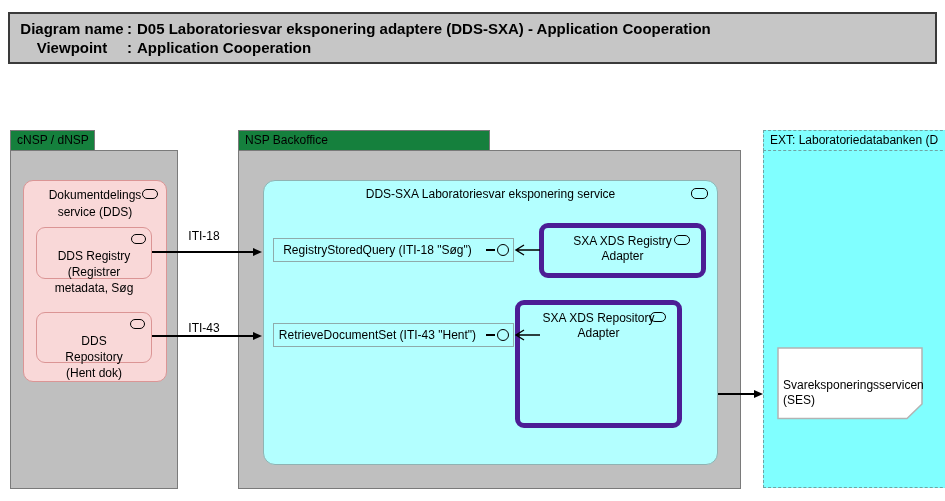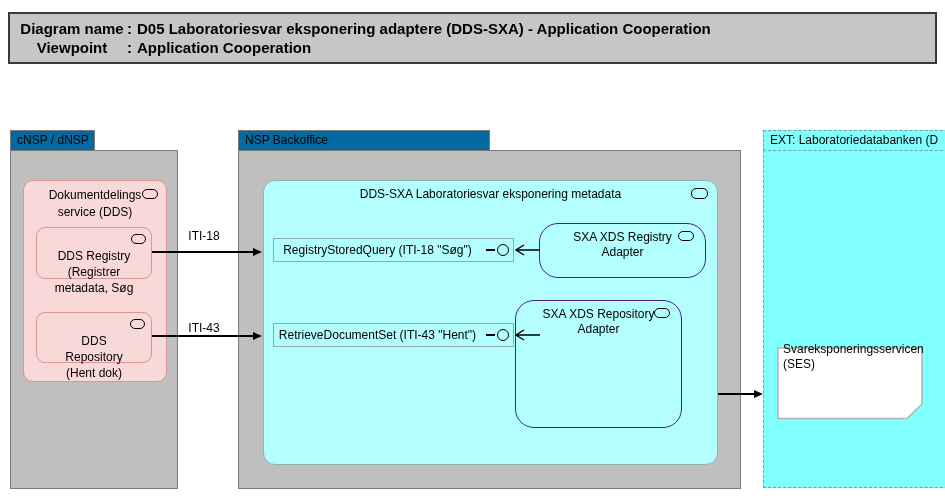--- a/index.html
+++ b/index.html
@@ -9,32 +9,32 @@
   .abs{position:absolute;}
 
   
   .title-block{left:8px;top:12px;width:929px;height:52px;background:#c6c6c6;
                border:2px solid #3a3a3a;padding:5px 0 0 7px;font-weight:bold;font-size:15px;line-height:19px;text-align:center;}
   .tb-row{display:flex;white-space:nowrap;}
   .tb-label{width:110px;flex:0 0 110px;}
   .tb-colon{margin-right:5px;}
 
   
-  .group-tab{background:#0369a1;border:1px solid #7a7a7a;font-size:12px;line-height:18px;
+  .group-tab{background:#15803d;border:1px solid #7a7a7a;font-size:12px;line-height:18px;
              padding-left:6px;white-space:nowrap;overflow:hidden;}
   .group-body{background:#bfbfbf;border:1px solid #7a7a7a;}
   .ext-style{background:#80ffff !important;border:1.5px dashed #6fa3a3 !important;}
 
   
   .pinkbox{background:#f9d8d8;border:1.5px solid #db9595;border-radius:10px;
            font-size:12px;line-height:17px;text-align:center;}
   .cyanbox{background:#b3ffff;border:1.5px solid #8fb3b3;border-radius:12px;font-size:12px;text-align:center;}
   .svc{background:#b3ffff;border:1px solid #8fabab;font-size:12px;display:flex;
        align-items:center;justify-content:center;white-space:nowrap;}
-  .adapter{background:#b3ffff;border:1px solid #4c1d95;border-radius:19px;
+  .adapter{background:#b3ffff;border:5px solid #4c1d95;border-radius:9px;
            font-size:12px;line-height:15px;text-align:center;padding-top:6px;}
   .comp-icon{position:absolute;width:16px;height:10px;border:1.5px solid #000;border-radius:5px;background:transparent;}
 
   
   .hline{background:#000;height:1.5px;}
   .arrow-solid-right{width:0;height:0;border-top:4.5px solid transparent;
                      border-bottom:4.5px solid transparent;border-left:9px solid #000;}
   .conn-label{font-size:12px;background:#fff;padding:0 2px;transform:translate(-50%,-50%);white-space:nowrap;}
   .iface-dash{background:#000;height:1.5px;width:9px;}
   .iface-circle{width:12px;height:12px;border:1.5px solid #000;border-radius:50%;}
@@ -83,21 +83,21 @@
 
   <div class="abs pinkbox" style="left:36px;top:312px;width:116px;height:51px;border-radius:9px;line-height:16px;padding-top:20px;">
     <span class="comp-icon" style="right:6px;top:6px;width:15px;"></span>
     <div>DDS</div>
     <div>Repository</div>
     <div>(Hent dok)</div>
   </div>
 
   <div class="abs cyanbox" style="left:263px;top:180px;width:455px;height:285px;">
     <span class="comp-icon" style="right:9px;top:7px;width:17px;height:11px;"></span>
-    <div style="margin-top:6px;">DDS-SXA Laboratoriesvar eksponering metadata</div>
+    <div style="margin-top:6px;">DDS-SXA Laboratoriesvar eksponering service</div>
   </div>
 
   <div class="abs svc" style="left:273px;top:238px;width:241px;height:24px;padding-right:32px;">
     <span>RegistryStoredQuery (ITI-18 "Søg")</span>
   </div>
   <div class="abs iface-dash" style="left:486px;top:249px;"></div>
   <div class="abs iface-circle" style="left:497px;top:244px;"></div>
 
   <div class="abs svc" style="left:273px;top:323px;width:241px;height:24px;padding-right:32px;">
     <span>RetrieveDocumentSet (ITI-43 "Hent")</span>
@@ -113,21 +113,21 @@
 
   <div class="abs adapter" style="left:515px;top:300px;width:167px;height:128px;">
     <span class="comp-icon" style="right:11px;top:7px;"></span>
     <div>SXA XDS Repository</div>
     <div>Adapter</div>
   </div>
 
   <svg class="abs" style="left:777px;top:347px;" width="147" height="73" viewBox="0 0 147 73">
     <path d="M1,1 H145 V57 L130,71.5 H1 Z" fill="#ffffff" stroke="#b3b3b3" stroke-width="1.5"></path>
   </svg>
-  <div class="abs note-text" style="left:783px;top:342px;width:140px;">
+  <div class="abs note-text" style="left:783px;top:378px;width:140px;">
     <div>Svareksponeringsservicen</div>
     <div>(SES)</div>
   </div>
 
   <div class="abs hline" style="left:152px;top:251px;width:102px;"></div>
   <div class="abs arrow-solid-right" style="left:253px;top:247.5px;"></div>
   <div class="abs conn-label" style="left:204px;top:236px;">ITI-18</div>
 
   <div class="abs hline" style="left:152px;top:335px;width:102px;"></div>
   <div class="abs arrow-solid-right" style="left:253px;top:331.5px;"></div>

